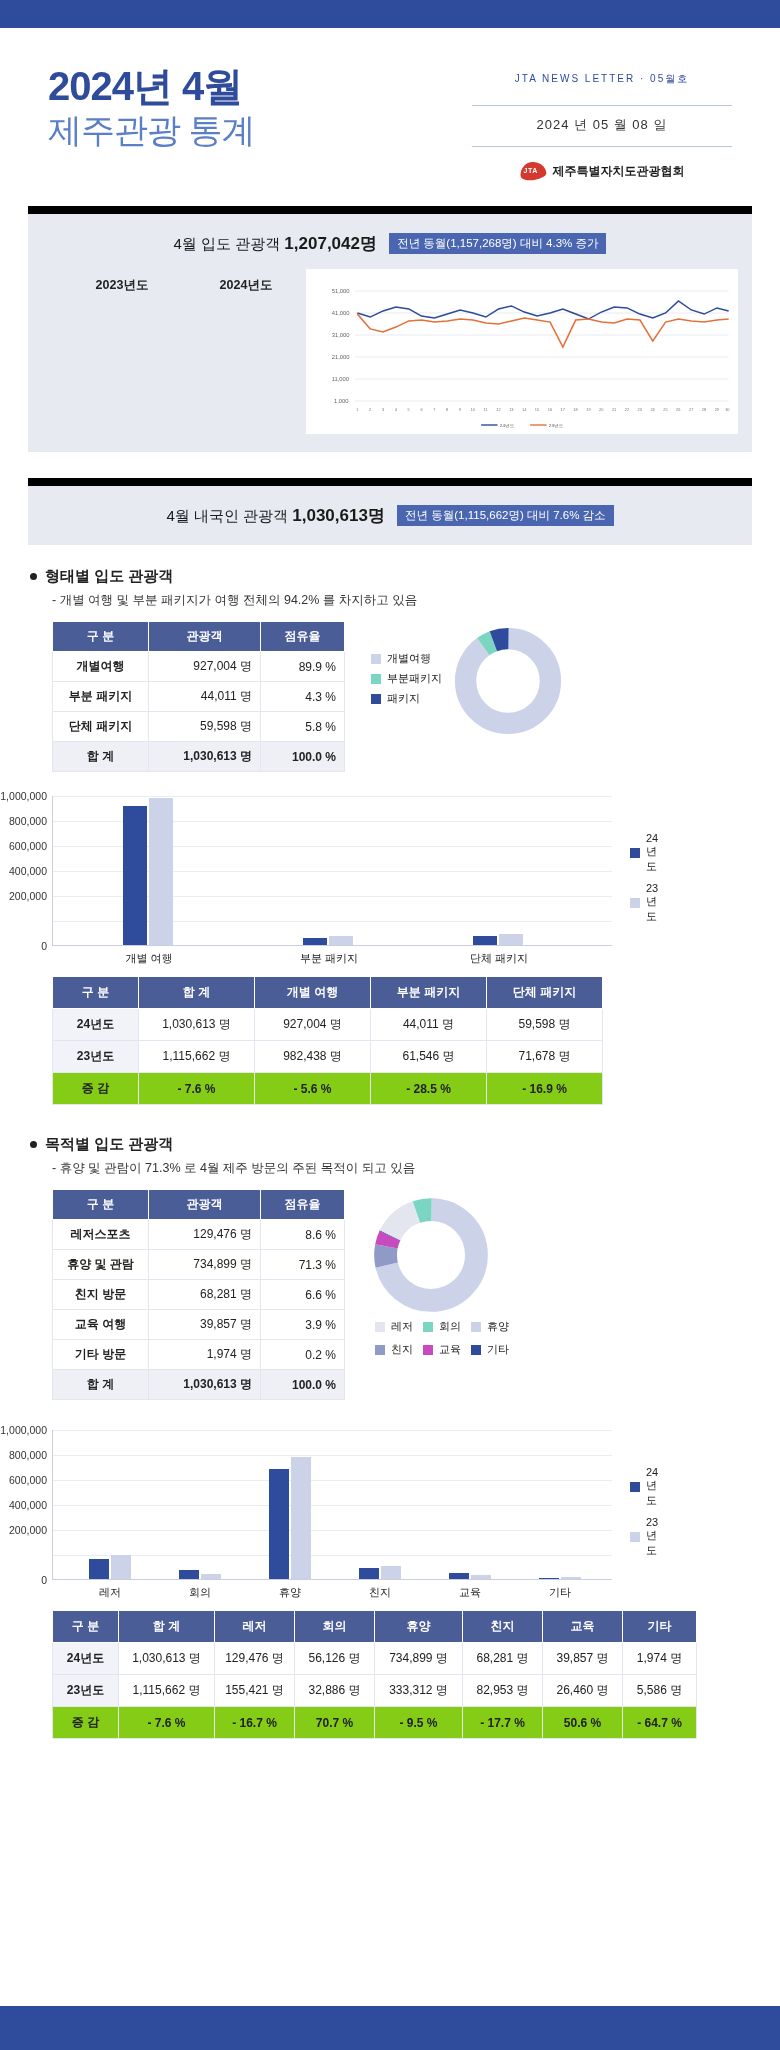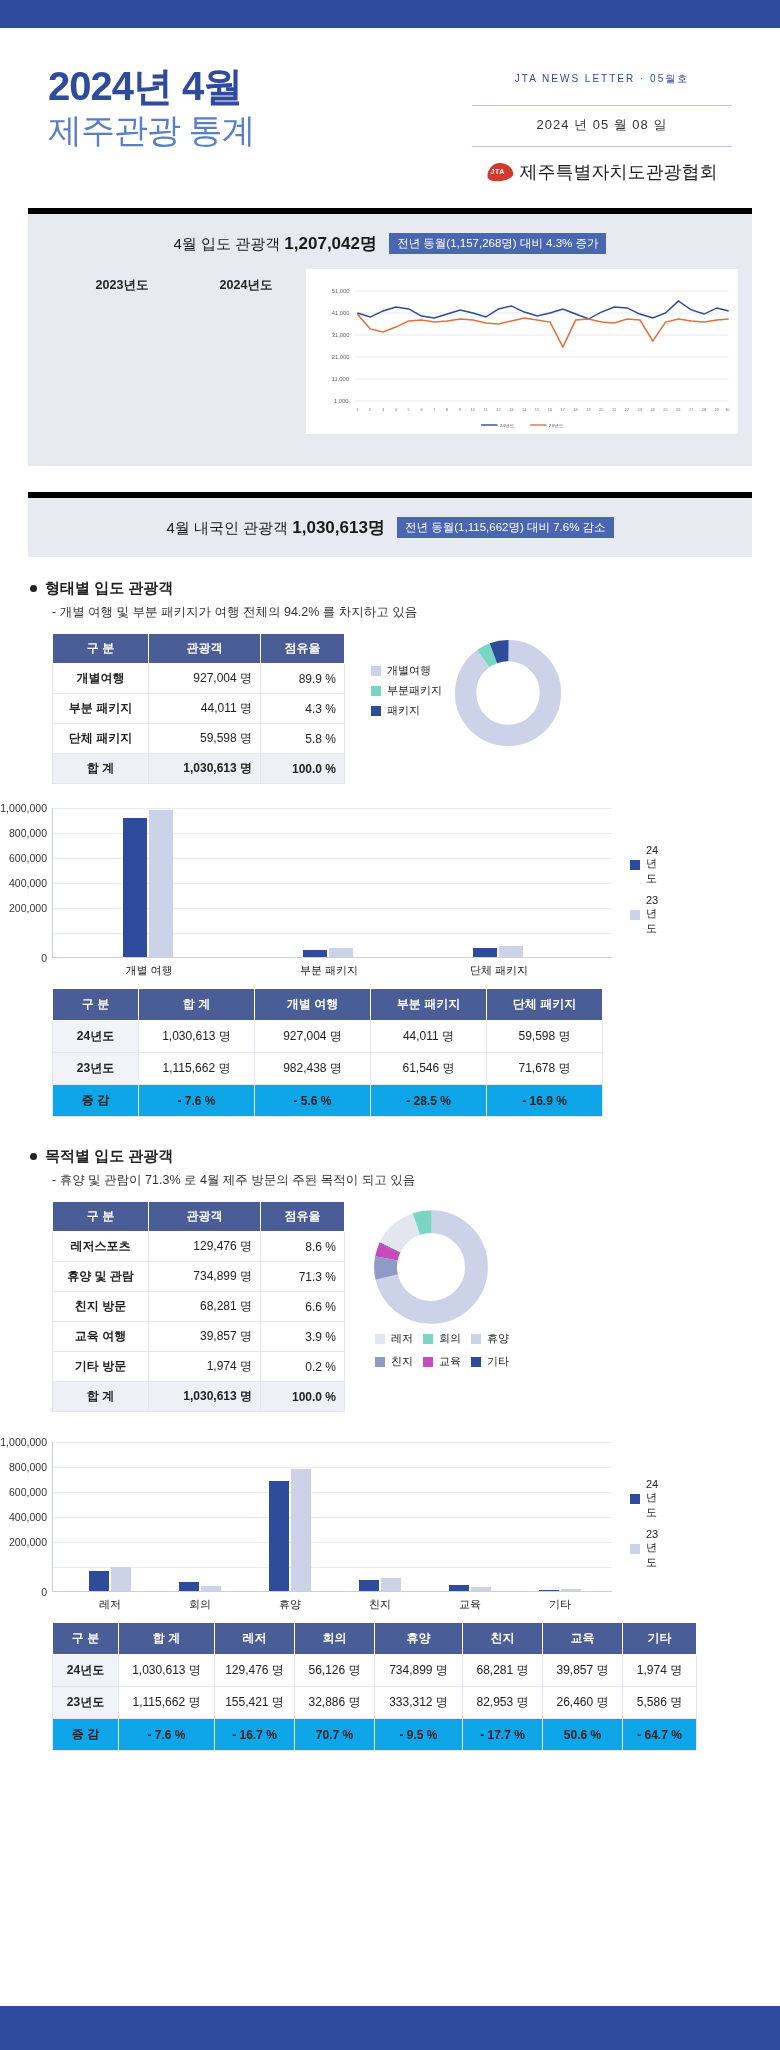--- a/index.html
+++ b/index.html
@@ -42,28 +42,28 @@
   }
   .assoc-logo .swoosh {
     position:absolute; left:0; top:2px; width:26px; height:18px;
     background: #d23a2e;
     border-radius: 50% 50% 50% 50% / 70% 70% 30% 30%;
     transform: rotate(-8deg);
   }
   .assoc-logo .jta {
     position:absolute; left:4px; top:7px; font-size:7px; color:#fff; font-weight:bold; letter-spacing:0.5px;
   }
-  .assoc-name { font-size: 18px; font-weight:normal; color:#1c1c1c; }
+  .assoc-name { font-size: 12px; font-weight:bold; color:#1c1c1c; }
 
   
   .band {
     background: #e8eaf2;
     margin: 14px 28px 0 28px;
-    padding: 14px 14px 32px 14px;
-    border-top: 6px solid #000000;
+    padding: 14px 14px 18px 14px;
+    border-top: 8px solid #000000;
   }
   .band-head {
     text-align:center; font-size: 15px; color:#1a1a1a; padding: 4px 0 14px;
   }
   .band-head .num { font-weight: bold; font-size: 17px; }
   .tag {
     display:inline-block; background:#4a66b0; color:#fff; font-size:11.5px;
     padding: 3px 8px; margin-left: 8px; vertical-align: 2px;
   }
 
@@ -122,21 +122,21 @@
   .colchart .yl { position:absolute; right: 100%; margin-right:6px; font-size:10.5px; color:#333; transform: translateY(-50%); white-space:nowrap;}
   .colchart .xl { position:absolute; top:100%; margin-top:6px; font-size:11px; text-align:center; }
   .colchart .cbar { position:absolute; bottom:0; }
   .chart-legend { position:absolute; left: 100%; margin-left: 18px; top: 36px; font-size:11px;}
   .chart-legend .legend-row { margin-bottom: 8px; }
 
   .wide-tbl { margin: 30px 0 0 52px; font-size:12px; }
   .wide-tbl th { background:#4a5d96; color:#fff; padding:7px 6px; border:1px solid #fff; font-weight:bold;}
   .wide-tbl td { padding:7px 6px; border:1px solid #e3e6ef; text-align:center; background:#fff;}
   .wide-tbl td.hd { background:#f1f3f8; font-weight:bold;}
-  .wide-tbl tr.diff td { background:#0ea5e9; font-weight:bold; }
+  .wide-tbl tr.diff td { background:#84cc16; font-weight:bold; }
 
   .sep-band { margin-top: 26px; }
 </style>
 </head>
 <body>
 
 <div class="page">
   <div class="topbar"></div>
 
   <div class="header">

